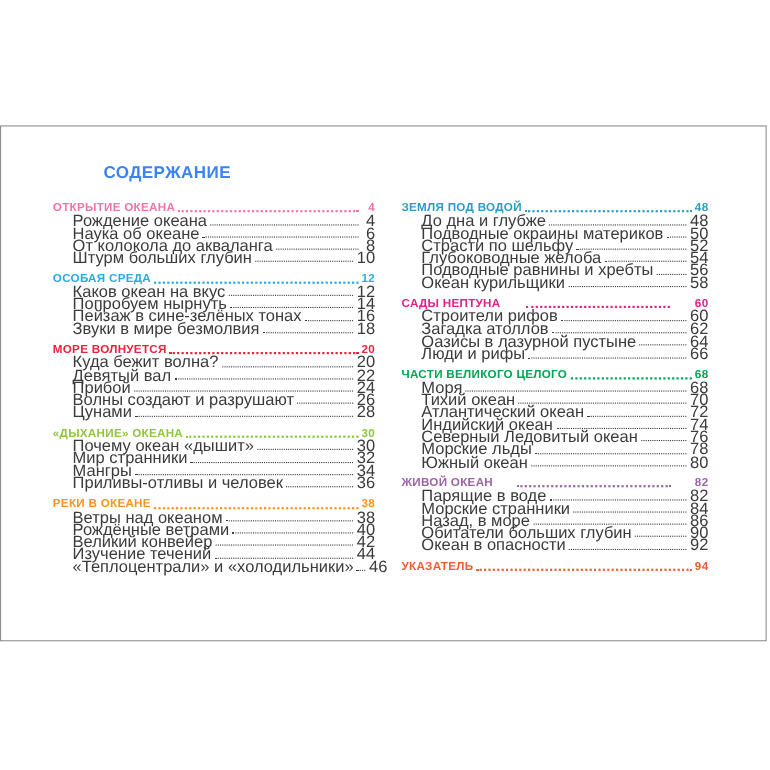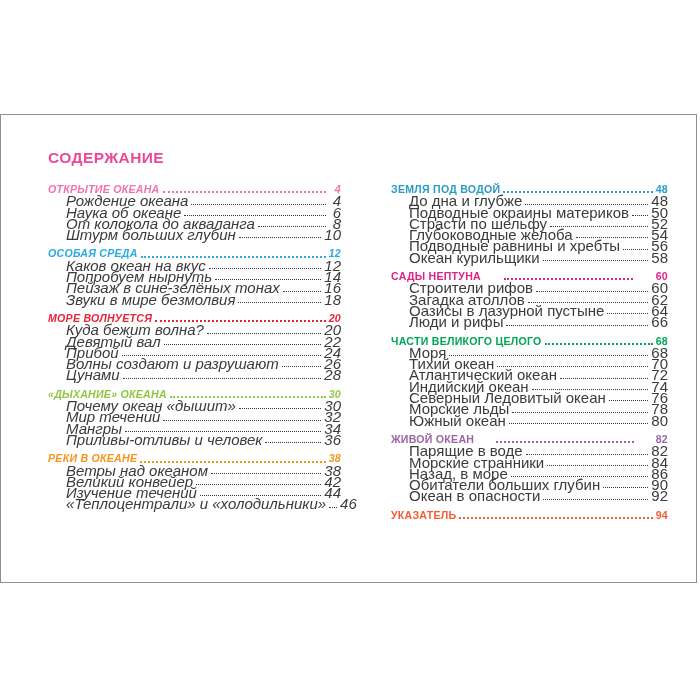--- a/index.html
+++ b/index.html
@@ -24,21 +24,21 @@
   }
   .page-title {
     font-size: 15.5px;
     font-weight: bold;
     letter-spacing: 0.4px;
     color: #d92441;
     margin-bottom: 17px;
   }
   .columns { display: flex; }
   .col { box-sizing: border-box; }
-  .col-1 { width: 293px; margin-right: 50px; font-style: italic; }
+  .col-1 { width: 293px; margin-right: 24px; }
   .col-2 { width: 279px; }
   .section + .section { margin-top: 8px; }
   .row {
     display: flex;
     align-items: flex-end;
     line-height: 11.3px;
     white-space: nowrap;
   }
   .row.header {
     font-weight: bold;
@@ -58,21 +58,21 @@
   }
   .row.header .dots { border-bottom-width: 2px; }
   .pg { text-align: right; min-width: 12px; }
 </style>
 </head>
 <body>
 
 <div class="photo">
   <div class="page">
     <div class="content">
-      <div class="page-title" style="color: #ec4899;">СОДЕРЖАНИЕ</div>
+      <div class="page-title" style="color: #3b82f6; margin-left: 46px;">СОДЕРЖАНИЕ</div>
       <div class="columns" id="columns">
           <div class="col col-1">
             <div class="section">
               <div class="row header" style="color: rgb(242, 114, 171);">
                 <span class="label">ОТКРЫТИЕ ОКЕАНА</span>
                 <span class="dots"></span>
                 <span class="pg">4</span>
               </div>
               <div class="row item">
                 <span class="label">Рождение океана</span>
@@ -159,21 +159,21 @@
                 <span class="label">«ДЫХАНИЕ» ОКЕАНА</span>
                 <span class="dots"></span>
                 <span class="pg">30</span>
               </div>
               <div class="row item">
                 <span class="label">Почему океан «дышит»</span>
                 <span class="dots"></span>
                 <span class="pg">30</span>
               </div>
               <div class="row item">
-                <span class="label">Мир течений</span>
+                <span class="label">Мир странники</span>
                 <span class="dots"></span>
                 <span class="pg">32</span>
               </div>
               <div class="row item">
                 <span class="label">Мангры</span>
                 <span class="dots"></span>
                 <span class="pg">34</span>
               </div>
               <div class="row item">
                 <span class="label">Приливы-отливы и человек</span>
@@ -184,20 +184,25 @@
             <div class="section">
               <div class="row header" style="color: rgb(247, 148, 29);">
                 <span class="label">РЕКИ В ОКЕАНЕ</span>
                 <span class="dots"></span>
                 <span class="pg">38</span>
               </div>
               <div class="row item">
                 <span class="label">Ветры над океаном</span>
                 <span class="dots"></span>
                 <span class="pg">38</span>
+              </div>
+              <div class="row item">
+                <span class="label">Рождённые ветрами</span>
+                <span class="dots"></span>
+                <span class="pg">40</span>
               </div>
               <div class="row item">
                 <span class="label">Великий конвейер</span>
                 <span class="dots"></span>
                 <span class="pg">42</span>
               </div>
               <div class="row item">
                 <span class="label">Изучение течений</span>
                 <span class="dots"></span>
                 <span class="pg">44</span>

